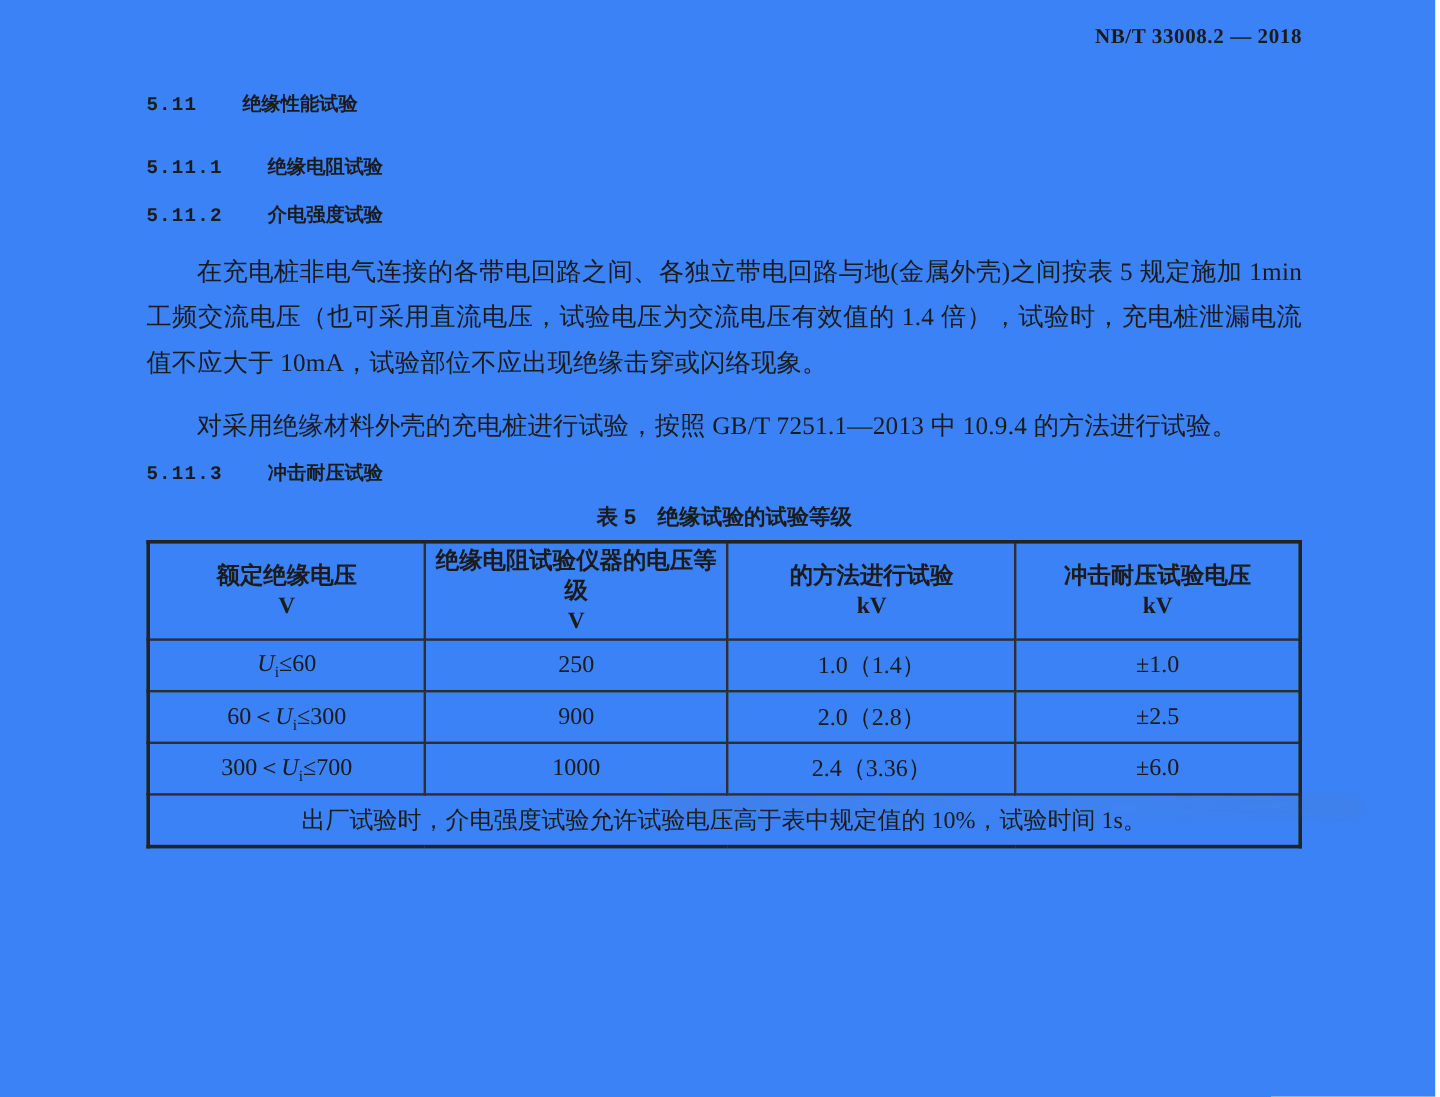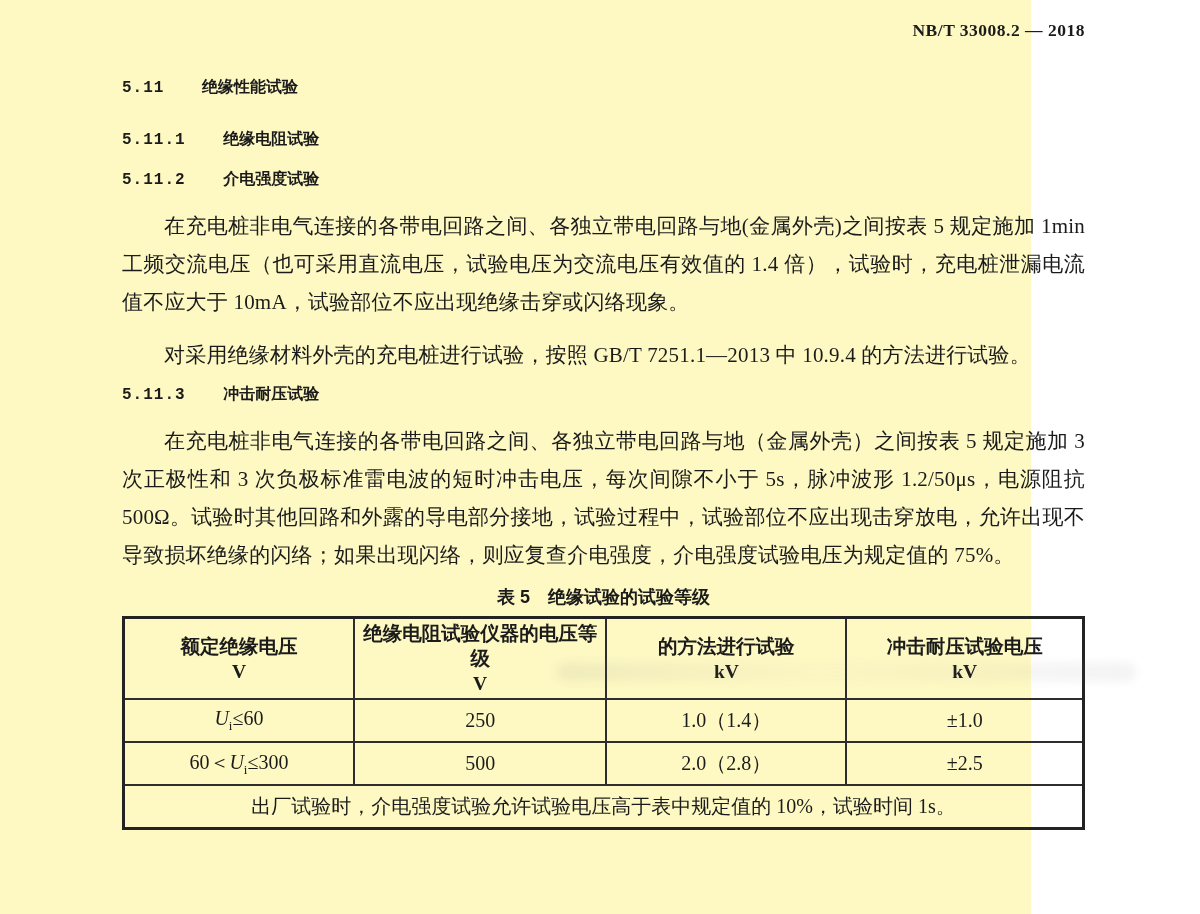--- a/index.html
+++ b/index.html
@@ -1,18 +1,18 @@
 <!DOCTYPE html>
 <html><head>
 <meta charset="utf-8">
 <style>
   html,body{margin:0;padding:0;background:#ffffff;}
   body{width:1200px;height:914px;overflow:hidden;
        font-family:"Liberation Serif","DejaVu Serif",serif;color:#1b1b1b;}
-  .page{position:relative;width:1031px;height:914px;background:#fef9c3;}
+  .page{position:relative;width:1196px;height:914px;background:#3b82f6;}
   .content{margin-left:122px;width:963px;}
 
   .doc-header{padding-top:20px;text-align:right;}
   .doc-code{font-weight:700;font-size:17.5px;letter-spacing:.5px;
             font-family:"Liberation Serif","DejaVu Serif",serif;}
 
   .sec{font-family:Liberation Mono, monospace;
        font-weight:700;font-size:16px;line-height:26px;margin:0;}
   .sec .num{display:inline-block;margin-right:28px;letter-spacing:1px;}
   .sec-511{margin-top:34px;}
@@ -77,21 +77,20 @@
     </h2>
 
     <p class="body-p p2">在充电桩非电气连接的各带电回路之间、各独立带电回路与地(金属外壳)之间按表 5 规定施加 1min 工频交流电压（也可采用直流电压，试验电压为交流电压有效值的 1.4 倍），试验时，充电桩泄漏电流值不应大于 10mA，试验部位不应出现绝缘击穿或闪络现象。</p>
     <p class="body-p p3">对采用绝缘材料外壳的充电桩进行试验，按照 GB/T 7251.1—2013 中 10.9.4 的方法进行试验。</p>
 
     <h2 class="sec sec-5113">
       <span class="num">5.11.3</span>
       <span>冲击耐压试验</span>
     </h2>
 
-    <p class="body-p p4">在充电桩非电气连接的各带电回路之间、各独立带电回路与地（金属外壳）之间按表 5 规定施加 3 次正极性和 3 次负极标准雷电波的短时冲击电压，每次间隙不小于 5s，脉冲波形 1.2/50μs，电源阻抗 500Ω。试验时其他回路和外露的导电部分接地，试验过程中，试验部位不应出现击穿放电，允许出现不导致损坏绝缘的闪络；如果出现闪络，则应复查介电强度，介电强度试验电压为规定值的 75%。</p>
 
     <div class="tbl-caption">表 5　绝缘试验的试验等级</div>
 
     <table class="t5">
       <colgroup>
         <col style="width:24%">
           <col style="width:26.3%">
         <col style="width:25%">
           <col style="width:24.7%">
       </colgroup>
@@ -121,23 +120,31 @@
             <span></span><span class="uvar">U</span><sub class="usub">i</sub><span>≤60</span>
           </td>
           <td>250</td>
           <td>1.0（1.4）</td>
           <td>±1.0</td>
         </tr>
         <tr>
           <td>
             <span>60＜</span><span class="uvar">U</span><sub class="usub">i</sub><span>≤300</span>
           </td>
-          <td>500</td>
+          <td>900</td>
           <td>2.0（2.8）</td>
           <td>±2.5</td>
+        </tr>
+        <tr>
+          <td>
+            <span>300＜</span><span class="uvar">U</span><sub class="usub">i</sub><span>≤700</span>
+          </td>
+          <td>1000</td>
+          <td>2.4（3.36）</td>
+          <td>±6.0</td>
         </tr>
         <tr>
           <td class="foot" colspan="4">出厂试验时，介电强度试验允许试验电压高于表中规定值的 10%，试验时间 1s。</td>
         </tr>
       </tbody>
     </table>
 
   </div>
 </div>
 

